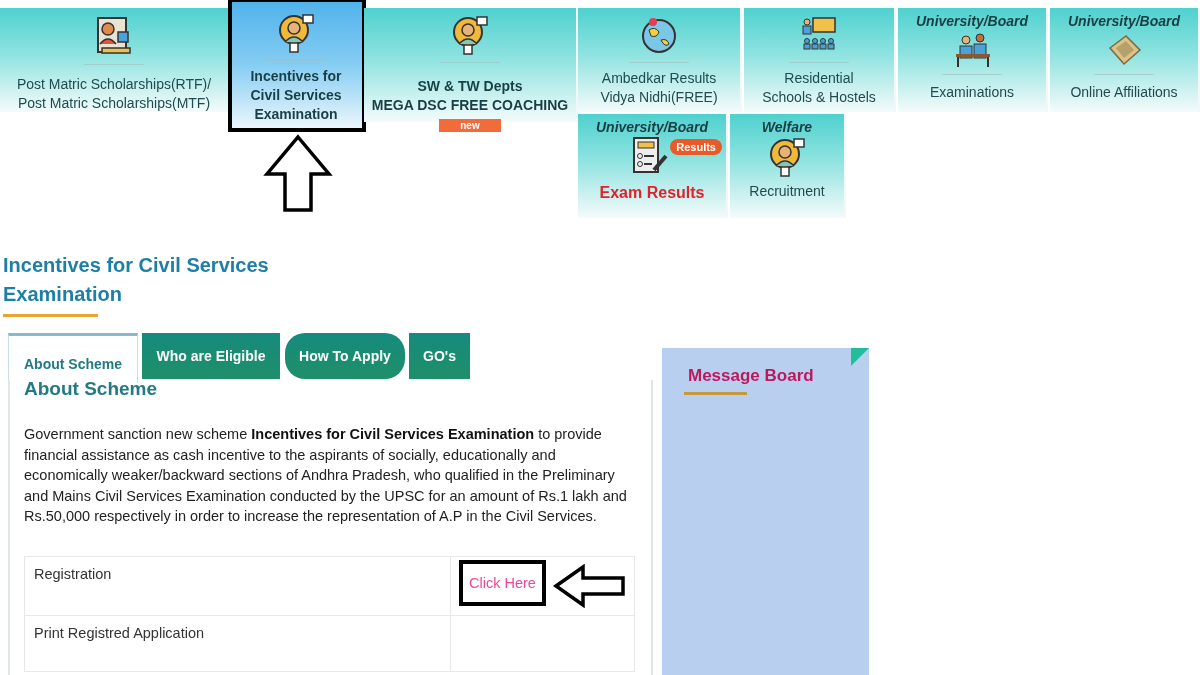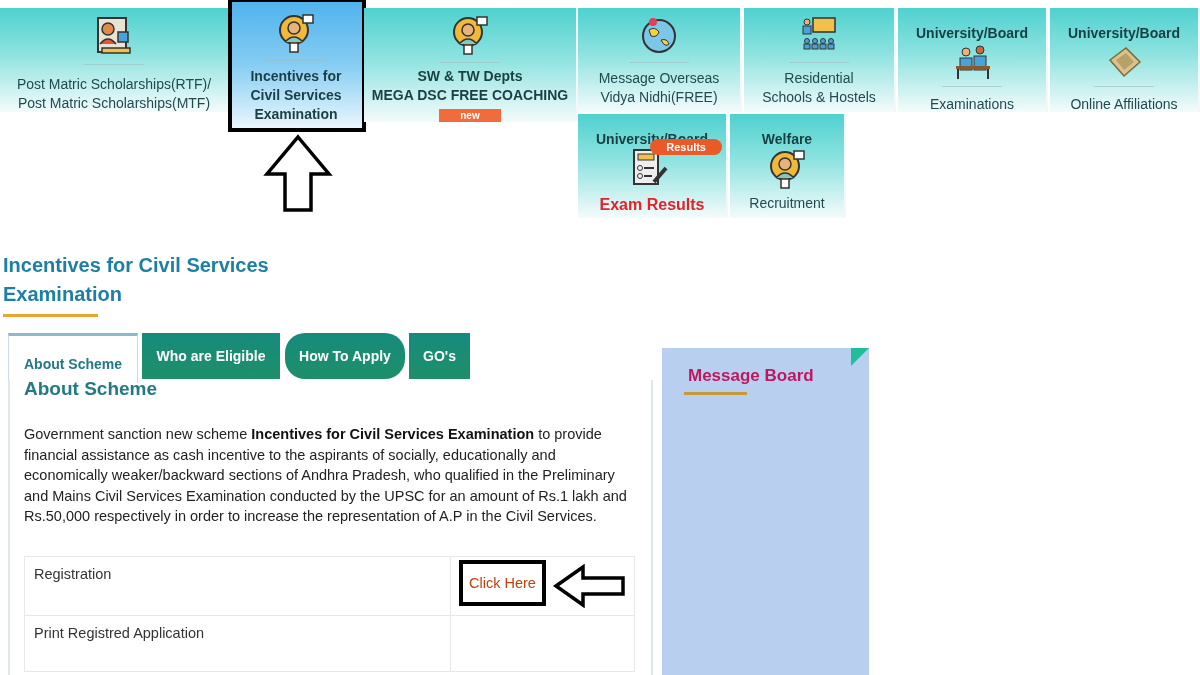--- a/index.html
+++ b/index.html
@@ -11,29 +11,29 @@
     position: absolute;
     background: linear-gradient(to bottom, #4fd1cf 0%, #8fe3e0 45%, #f4fbfb 100%);
     border-right: 2px solid #f2f7f7;
     text-align: center;
     color: #1f4b4f;
     cursor: pointer;
   }
   .tile .icon { display: block; margin: 0 auto; }
   .tile .lbl { display: block; font-size: 14px; line-height: 19px; font-weight: normal; color: #1f4b4f; }
   .tile .lbl.bold { font-weight: bold; color: #183f44; }
-  .tile .top-lbl { display: block; font-size: 14px; font-weight: bold; color: #173e42; line-height: 18px; padding-top: 16px; }
+  .tile .top-lbl { display: block; font-size: 14px; font-weight: bold; color: #173e42; line-height: 18px; padding-top: 4px; font-style: italic; }
   .tile .sep { width: 60px; height: 1px; background: rgba(160,190,190,0.6); margin: 6px auto 0; }
 
   .tile-active {
     background: linear-gradient(to bottom, #4fb2ec 0%, #86cdf3 50%, #eef8fd 100%);
     outline: 4px solid #000; outline-offset: -2px;
   }
   .new-badge { display:inline-block; background:#f26b3a; color:#fff; font-size:10px; font-weight:bold; padding:1px 21px; margin-top:2px; }
-  .results-badge { position:absolute; right:4px; top:25px; background:#ea5a28; color:#fff; font-size:11px; font-weight:bold; padding:2px 16px; border-radius:8px; }
+  .results-badge { position:absolute; right:4px; top:25px; background:#ea5a28; color:#fff; font-size:11px; font-weight:bold; padding:2px 6px; border-radius:8px; }
   .exam-results { display:block; color:#e0232b; font-size:16px; font-weight:bold; margin-top:8px; }
 
   
   .annot { position: absolute; }
 
   
   .page-title { position:absolute; left:3px; top:251px; width:360px; color:#1d7fa5; font-size:20px; font-weight:bold; line-height:29px; }
   .title-underline { position:absolute; left:3px; top:314px; width:95px; height:3px; background:#e8a534; }
 
   
@@ -43,21 +43,21 @@
   .tab.active { background:#fff; color:#227a82; border-top:3px solid #8ab8cd; border-left:1px solid #c8dde5; border-right:1px solid #c8dde5; height:50px; padding-top:8px; }
 
   .content-box { position:absolute; left:8px; top:380px; width:644px; height:295px; border-left:2px solid #e1e6e8; border-right:2px solid #e1e6e8; }
   .section-title { position:absolute; left:24px; top:378px; font-size:19px; color:#247a84; font-weight:bold; }
   .desc { position:absolute; left:24px; top:424px; width:610px; font-size:14.5px; line-height:20.5px; color:#222; }
   .desc b { color:#111; }
 
   table.links { position:absolute; left:24px; top:556px; width:611px; border-collapse:collapse; }
   table.links td { border:1px solid #e6e9eb; vertical-align:top; font-size:14.5px; color:#333; padding:9px 9px; height:56px; }
   table.links td.c1 { width:426px; }
-  .click-here { display:inline-block; color:#c2410c; font-size:14.5px; border:4px solid #000; padding:11px 6px; margin-left:-1px; margin-top:-6px; text-decoration:none; cursor:pointer; }
+  .click-here { display:inline-block; color:#ec4899; font-size:14.5px; border:4px solid #000; padding:11px 6px; margin-left:-1px; margin-top:-6px; text-decoration:none; cursor:pointer; }
 
   
   .msg-board { position:absolute; left:662px; top:348px; width:207px; height:327px; background:#b9cff0; }
   .msg-board .corner { position:absolute; right:0; top:0; width:0; height:0; border-left:18px solid transparent; border-top:18px solid #1fbf9a; transform: scaleX(-1); }
   .msg-title { position:absolute; left:26px; top:18px; color:#be185d; font-size:17px; font-weight:bold; }
   .msg-underline { position:absolute; left:22px; top:44px; width:63px; height:3px; background:#c69a3c; }
   .vline { position:absolute; left:651px; top:380px; width:2px; height:295px; background:#e1e6e8; }
 </style>
 </head>
 <body>
@@ -97,33 +97,33 @@
 
   <div class="tile" style="left:364px;top:8px;width:214px;height:114px;">
     <svg class="icon" width="40" height="42" viewBox="0 0 40 42" style="margin-top:6px;">
       <circle cx="18" cy="18" r="14" fill="#f0b93a" stroke="#333" stroke-width="2"></circle>
       <circle cx="18" cy="16" r="6" fill="#e8b27a" stroke="#333" stroke-width="1.5"></circle>
       <path d="M9 30 q9 -10 18 0" fill="#7fc9c1" stroke="#333" stroke-width="1.5"></path>
       <rect x="27" y="3" width="10" height="8" fill="#fff" stroke="#333" stroke-width="1.5"></rect>
       <rect x="14" y="31" width="8" height="9" fill="#fff" stroke="#333" stroke-width="1.5"></rect>
     </svg>
     <div class="sep"></div>
-    <span class="lbl bold" style="margin-top:4px;">SW &amp; TW Depts</span>
+    <span class="lbl bold" style="margin-top:14px;">SW &amp; TW Depts</span>
     <span class="lbl bold">MEGA DSC FREE COACHING</span>
     <span class="new-badge">new</span>
   </div>
 
   <div class="tile" style="left:578px;top:8px;width:164px;height:104px;">
     <svg class="icon" width="40" height="42" viewBox="0 0 40 42" style="margin-top:6px;">
       <circle cx="20" cy="22" r="16" fill="#7cc6e8" stroke="#333" stroke-width="2"></circle>
       <path d="M10 16 q6 -4 10 2 q-2 6 -8 4 z M22 26 q6 -2 8 4 q-4 4 -8 -4 z" fill="#f4d23a" stroke="#333" stroke-width="1"></path>
       <circle cx="14" cy="8" r="4" fill="#e23e5a"></circle>
     </svg>
     <div class="sep"></div>
-    <span class="lbl" style="margin-top:6px;">Message Overseas</span>
+    <span class="lbl" style="margin-top:6px;">Ambedkar Results</span>
     <span class="lbl">Vidya Nidhi(FREE)</span>
   </div>
 
   <div class="tile" style="left:744px;top:8px;width:152px;height:104px;">
     <svg class="icon" width="40" height="42" viewBox="0 0 40 42" style="margin-top:6px;">
       <rect x="14" y="4" width="22" height="14" fill="#f2c14c" stroke="#333" stroke-width="1.5"></rect>
       <circle cx="8" cy="8" r="3" fill="#e8b27a" stroke="#333"></circle>
       <rect x="4" y="12" width="8" height="8" fill="#4aa3d8" stroke="#333"></rect>
       <g fill="#4aa3d8" stroke="#333" stroke-width="1">
         <circle cx="8" cy="27" r="2.5"></circle>

